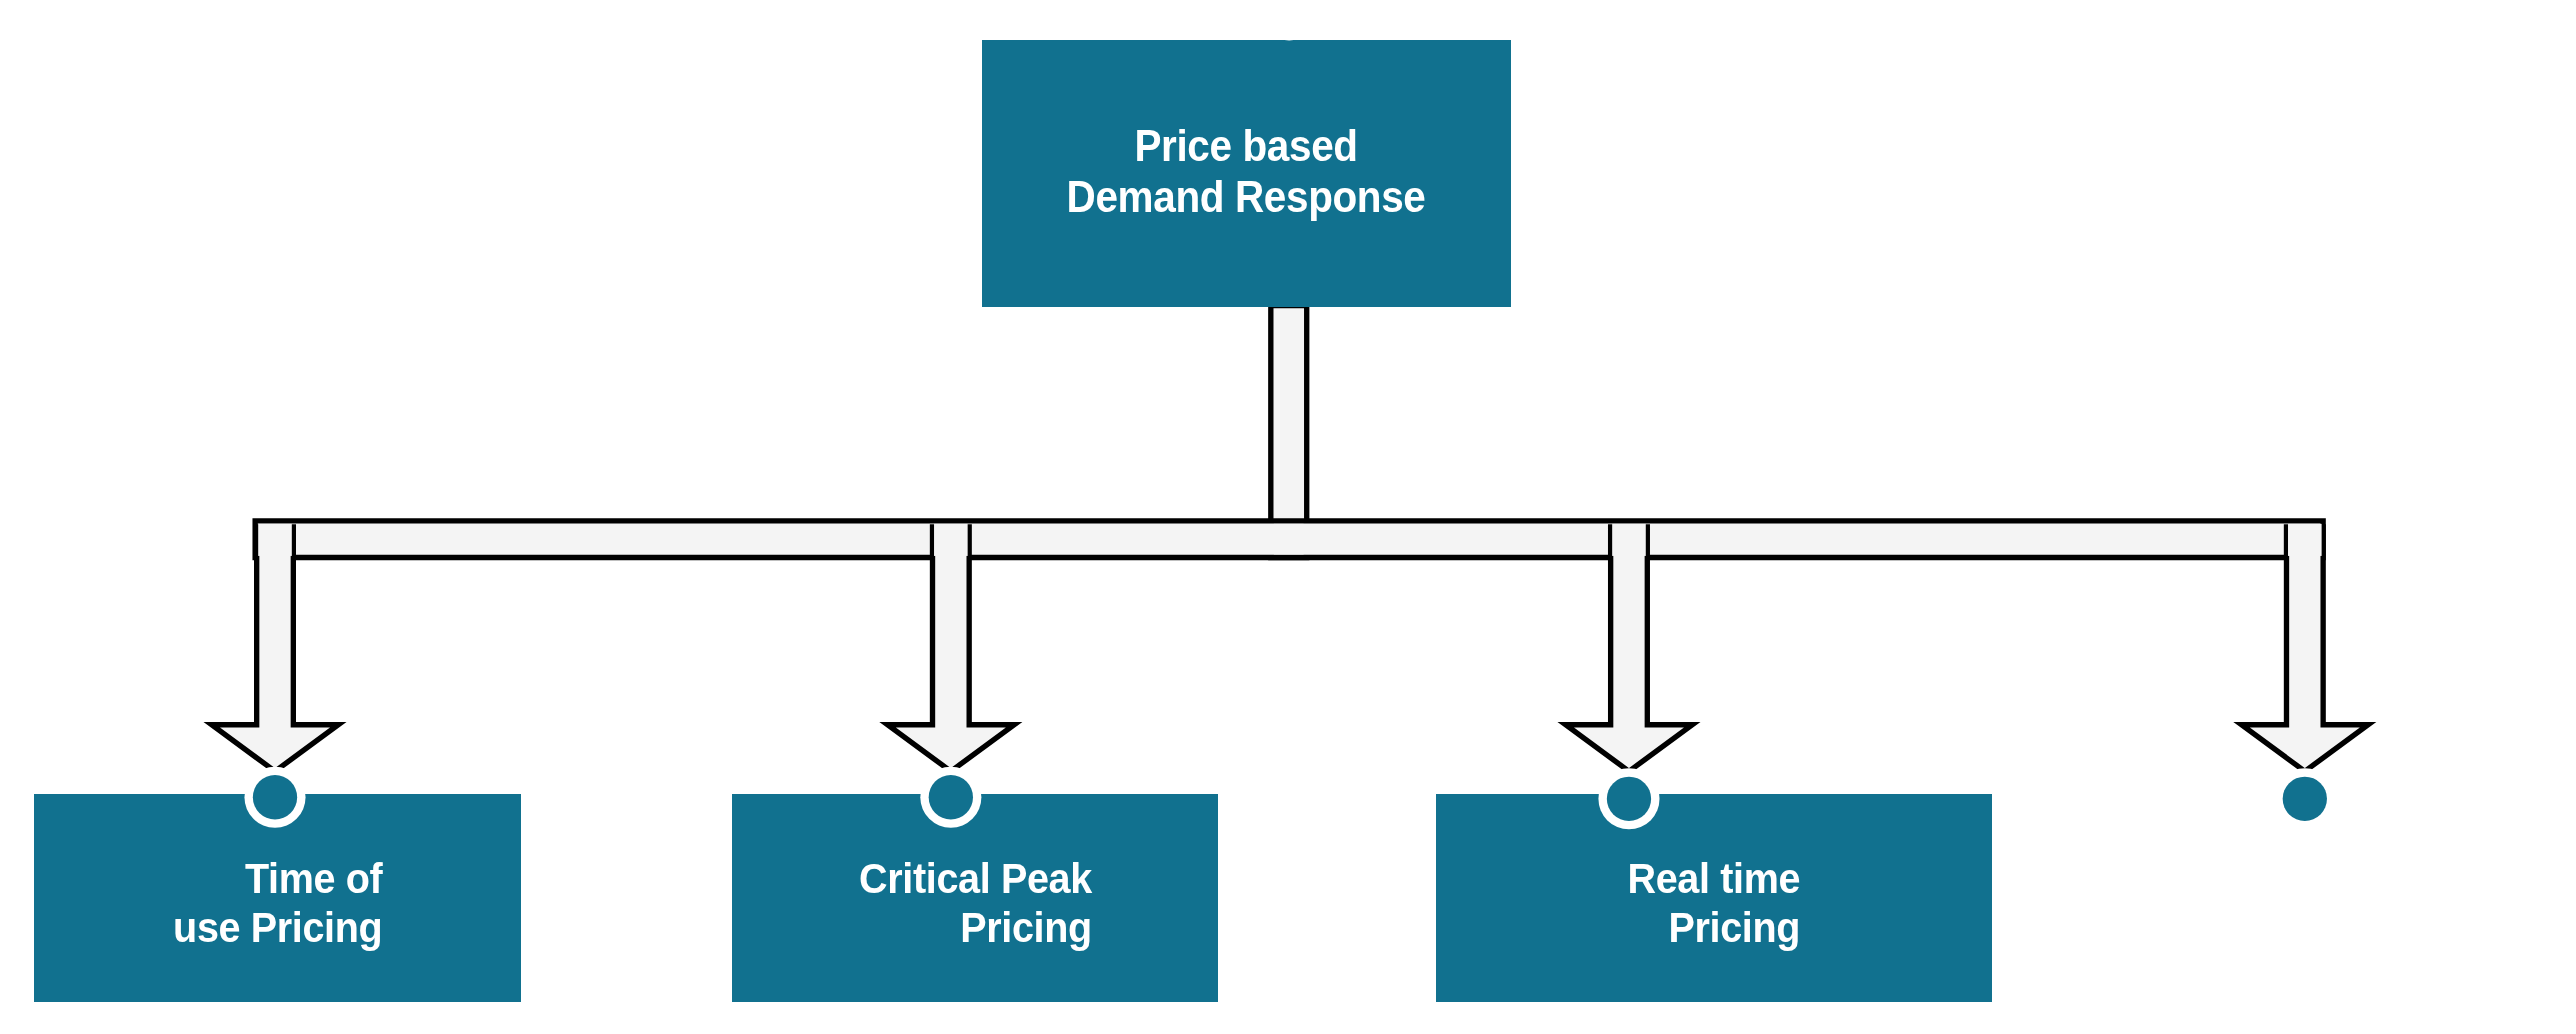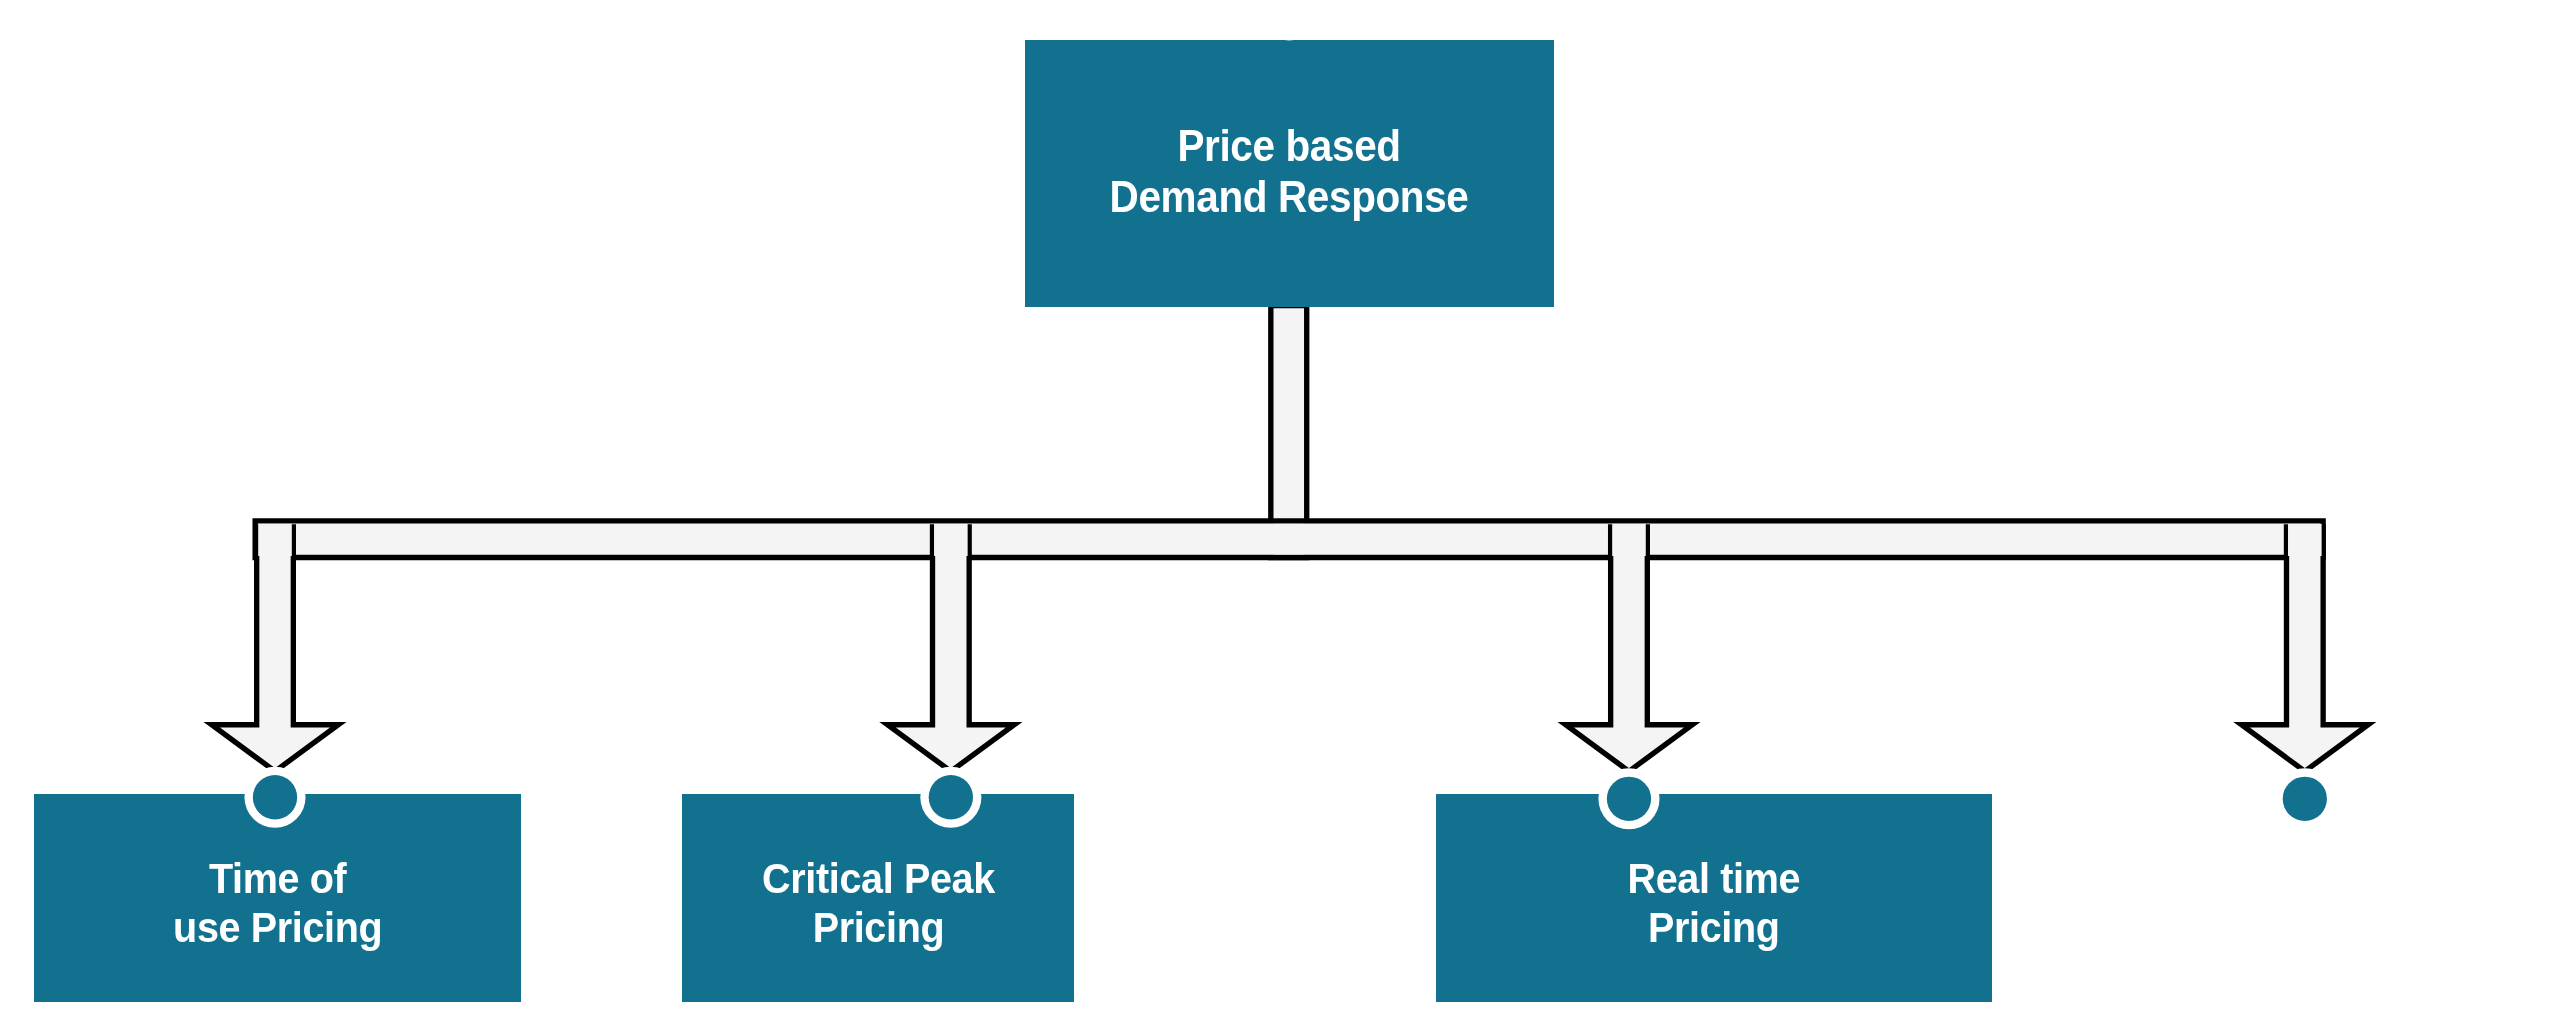--- a/index.html
+++ b/index.html
@@ -39,39 +39,40 @@
   .node-label {
     font-family: "Liberation Sans", sans-serif;
     font-weight: bold;
     color: #ffffff;
     line-height: 1.15;
     white-space: pre-line;
     letter-spacing: -0.4px;
     transform: scaleX(0.92);
   }
   #root-node {
-    left: 1025px;
+    left: 982px;
     top: 40px;
     width: 529px;
     height: 267px;
   }
   #root-node .node-label {
     font-size: 44px;
     margin-top: -3.1px;
   }
   .leaf-node {
     top: 794px;
     height: 208px;
+    text-align: right;
   }
   .leaf-node .node-label {
     font-size: 43px;
     margin-top: 10.7px;
   }
   #leaf-node-0 { left: 34px;   width: 487px; }
-  #leaf-node-1 { left: 682px;  width: 392px; }
+  #leaf-node-1 { left: 732px;  width: 486px; }
   #leaf-node-2 { left: 1436px; width: 556px; }
   #leaf-node-3 { left: 2064px; width: 486px; }
 </style>
 </head>
 <body>
 
 <div id="diagram-root">
 
   <svg id="diagram-svg" viewBox="0 0 3373 1354" xmlns="http://www.w3.org/2000/svg">
 

